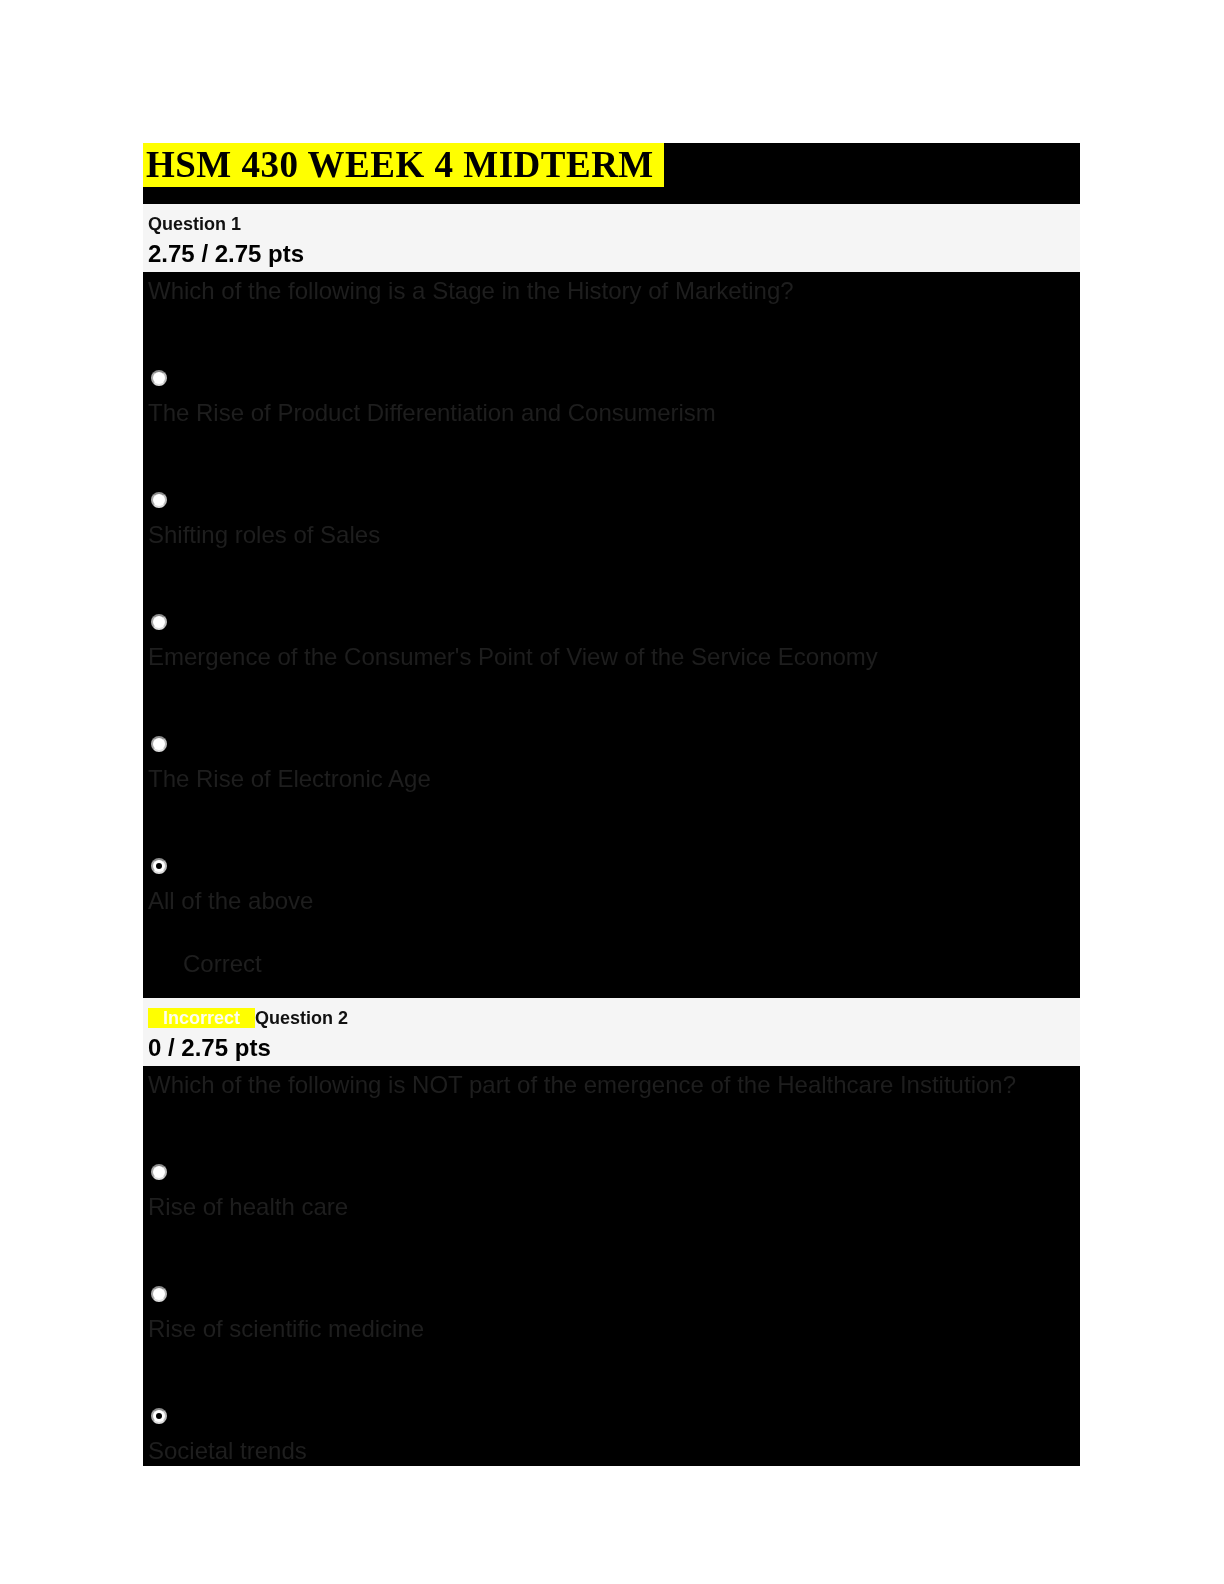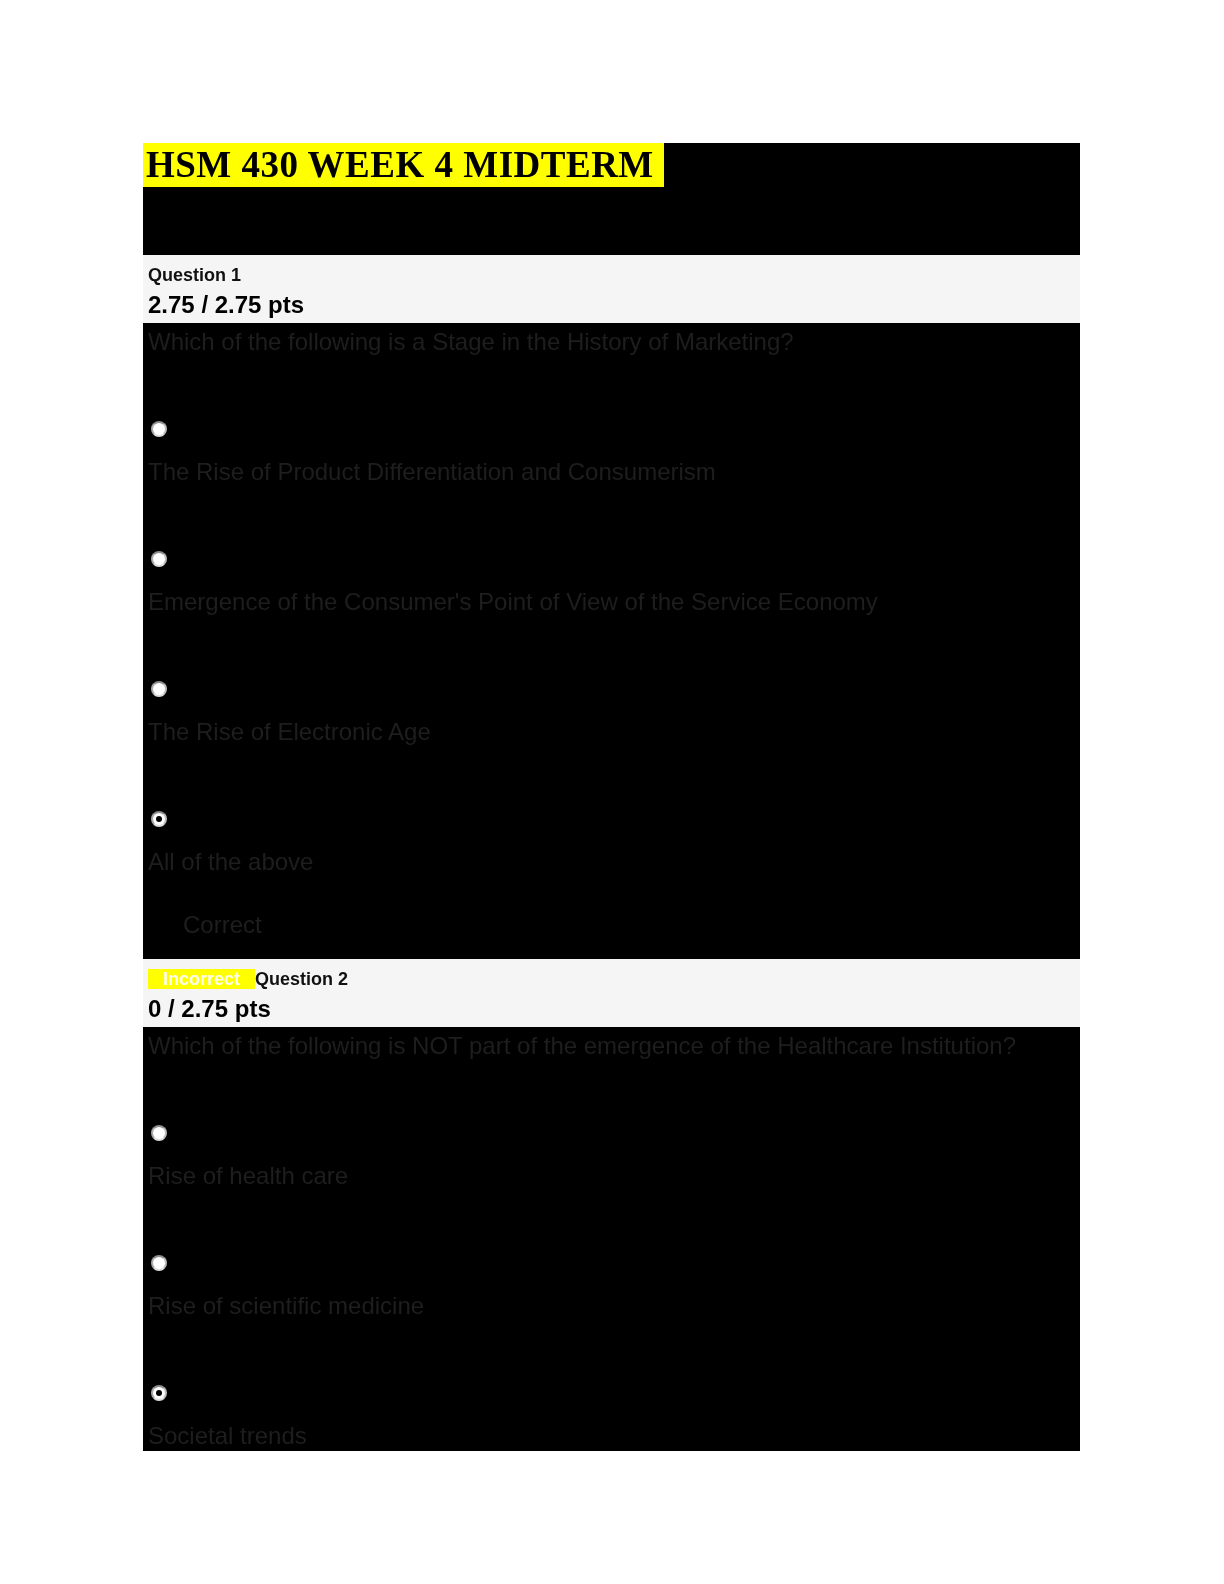--- a/index.html
+++ b/index.html
@@ -11,21 +11,21 @@
     overflow:hidden;
   }
   .doc {
     position:absolute;
     left:143px; top:143px;
     width:937px;
   }
   
   .title-bar {
     background:#000000;
-    height:112px;
+    height:61px;
   }
   .title-hl {
     display:inline-block;
     background:#ffff00;
     color:#000000;
     font-family:"Liberation Serif", serif;
     font-weight:bold;
     font-size:37px;
     line-height:43px;
     padding:0 10px 1px 3px;
@@ -77,21 +77,21 @@
     position:relative;
   }
   .radio.selected::after {
     content:'';
     position:absolute;
     left:3px; top:3px;
     width:6px; height:6px;
     border-radius:50%;
     background:#000000;
   }
-  .opt-label { margin-top:20px; line-height:30px; }
+  .opt-label { margin-top:12px; line-height:30px; }
   .result { margin-top:33px; line-height:30px;margin-left:35px; }
 </style>
 </head>
 <body>
 
 <div class="doc">
 
   <div class="title-bar">
     <span class="title-hl">HSM 430 WEEK 4 MIDTERM</span>
   </div>
@@ -104,20 +104,24 @@
   </div>
 
   <div class="q-body">
     <div class="q-text">Which of the following is a Stage in the History of Marketing?</div>
 
     <div class="option">
       <span class="radio"></span>
       <div class="opt-label">The Rise of Product Differentiation and Consumerism</div>
     </div>
 
+    <div class="option">
+      <span class="radio"></span>
+      <div class="opt-label">Shifting roles of Sales</div>
+    </div>
 
     <div class="option">
       <span class="radio"></span>
       <div class="opt-label">Emergence of the Consumer's Point of View of the Service Economy</div>
     </div>
 
     <div class="option">
       <span class="radio"></span>
       <div class="opt-label">The Rise of Electronic Age</div>
     </div>

